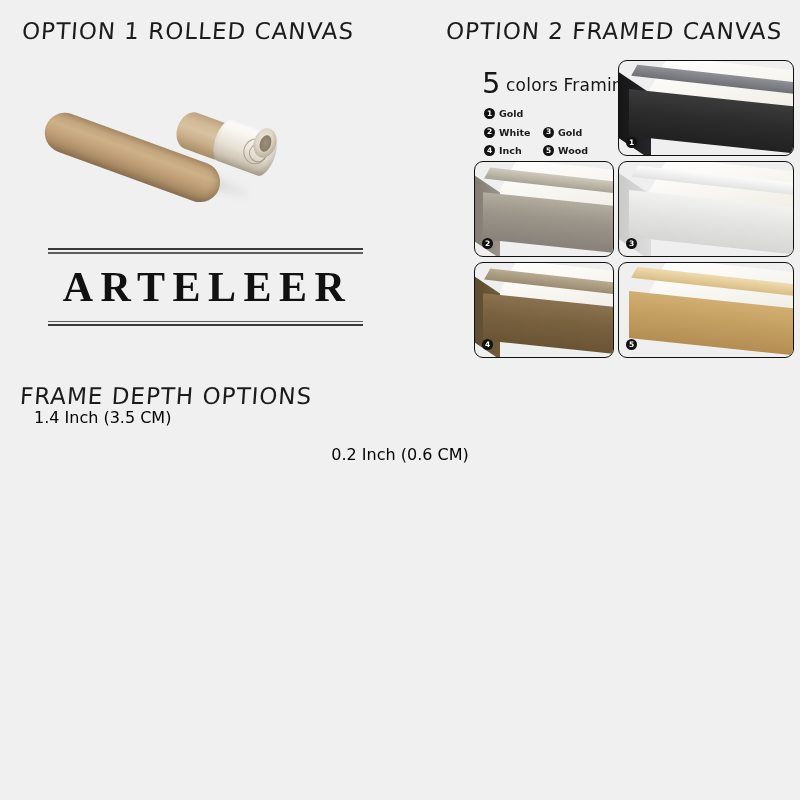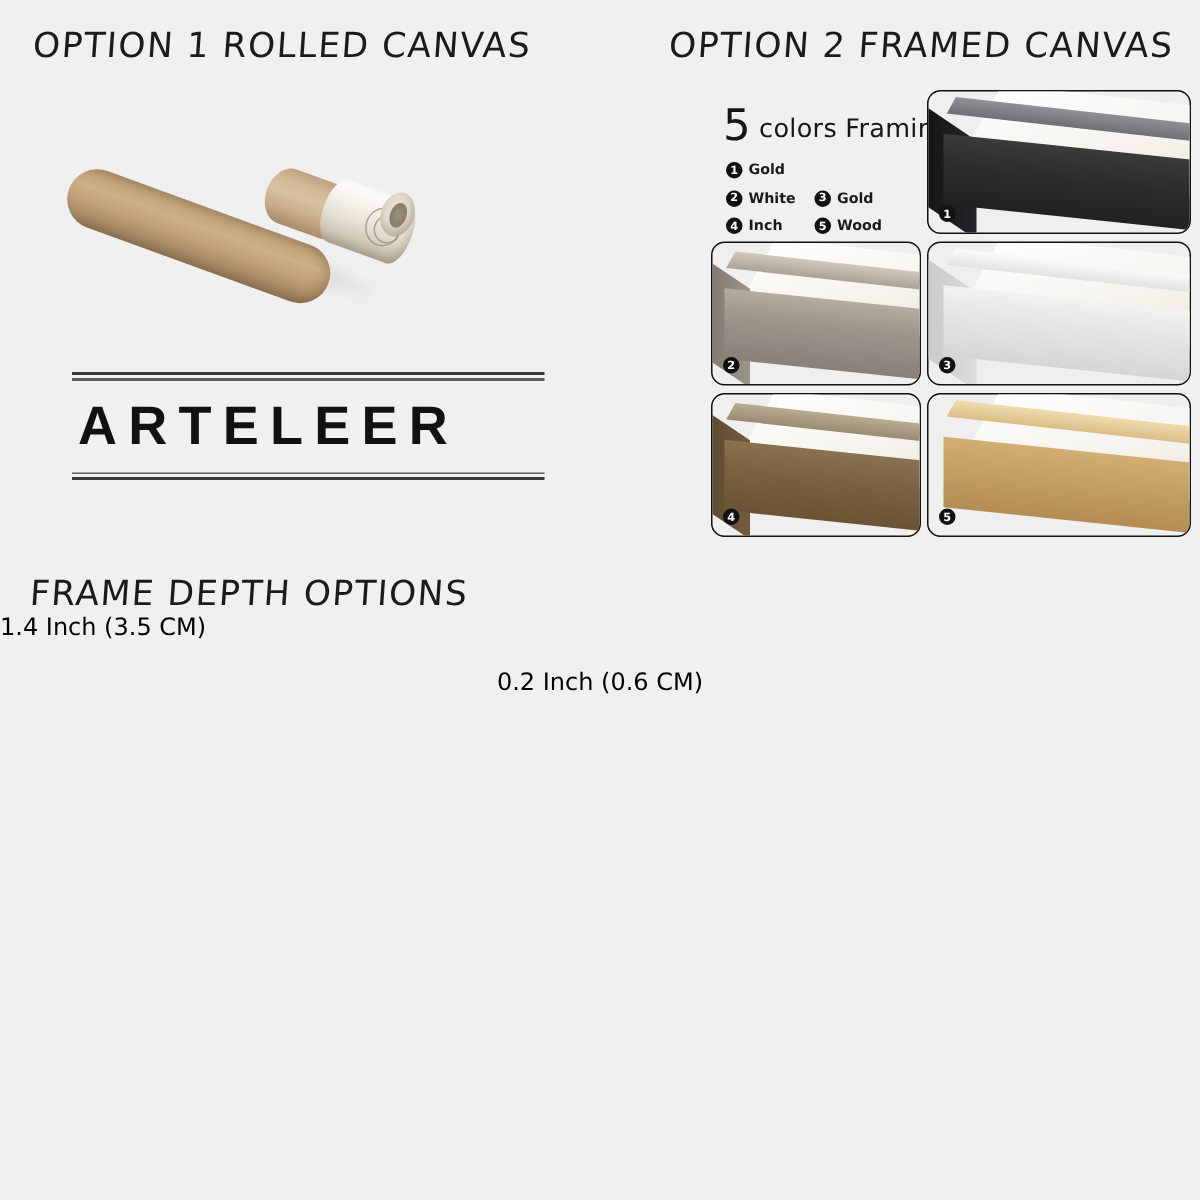--- a/index.html
+++ b/index.html
@@ -108,26 +108,26 @@
     transform: rotate(20deg);
   }
 
   
   .logo-block { position: absolute; left: 48px; top: 248px; width: 315px; }
   .rule-pair { width: 100%; }
   .rule-thick { height: 2px; background: #3a3a3a; }
   .rule-thin  { height: 1.2px; background: #5d5d5d; margin-top: 2.4px; }
   .rule-pair.bottom .rule-thin { margin-top: 0; margin-bottom: 2.4px; }
   .logo-word {
-    font-family: Liberation Sans, sans-serif;
+    font-family: Liberation Serif, serif;
     font-weight: 700;
-    font-size: 36px;
+    font-size: 42px;
     letter-spacing: 7.5px;
     color: #111111;
-    text-align: left;
+    text-align: center;
     padding: 12px 0 13px 4px;
     line-height: 1;
   }
 
   
   .framing-zone { position: absolute; left: 470px; top: 58px; width: 326px; height: 302px; }
 
   .framing-title {
     position: absolute; left: 12px; top: 8px;
     color: #161616; white-space: nowrap;
@@ -451,21 +451,21 @@
     <div class="corner-block" style="left:110px; top:248px; width:78px; height:96px;"></div>
 
     <div class="soft-shadow" style="left:92px; top:186px; width:120px; height:34px;"></div>
     <div class="soft-shadow" style="left:150px; top:262px; width:230px; height:26px;"></div>
 
     <div class="dim-bracket" style="left:103px; top:183px; width:74px;">
       <div class="bar"></div>
       <div class="tick-l"></div>
       <div class="tick-r"></div>
     </div>
-    <div class="dim-label" style="left:54px; top:190px;">1.4 Inch (3.5 CM)</div>
+    <div class="dim-label" style="left:54px; top:190px;padding-left:34px;">1.4 Inch (3.5 CM)</div>
 
     <div class="dim-tick-single" style="left:213px; top:237px; height:18px;"></div>
     <div class="dim-label" style="left:222px; top:254px;text-align:center;">0.2 Inch (0.6 CM)</div>
   </div>
 
   <div class="photo" id="photo-right">
     <div class="wall-shade"></div>
 
     <div class="leg-v" style="left:100px; top:-2px; width:82px; height:178px;"></div>
     <div class="leg-v-foot" style="left:100px; top:170px; width:82px; height:12px;"></div>

